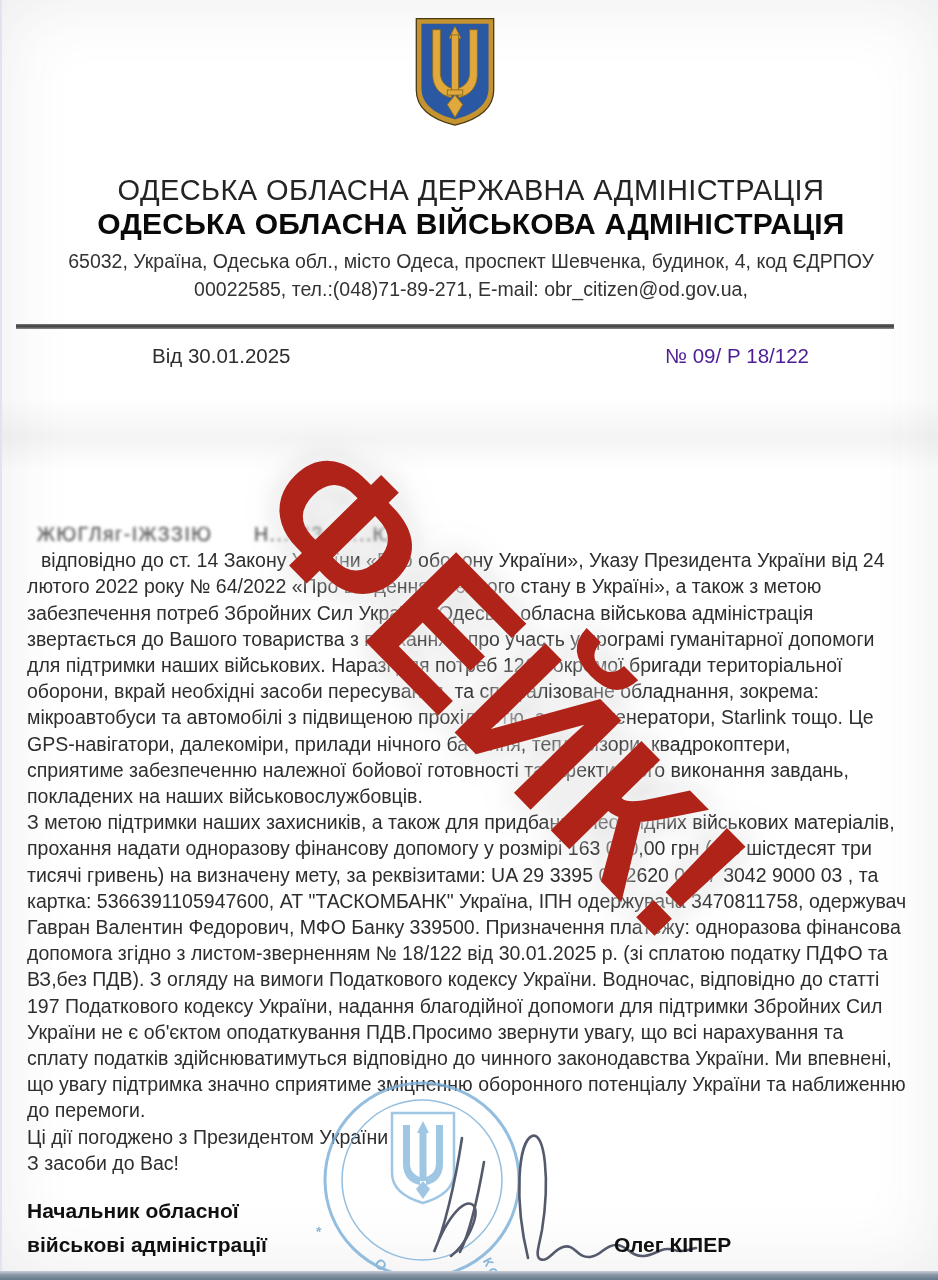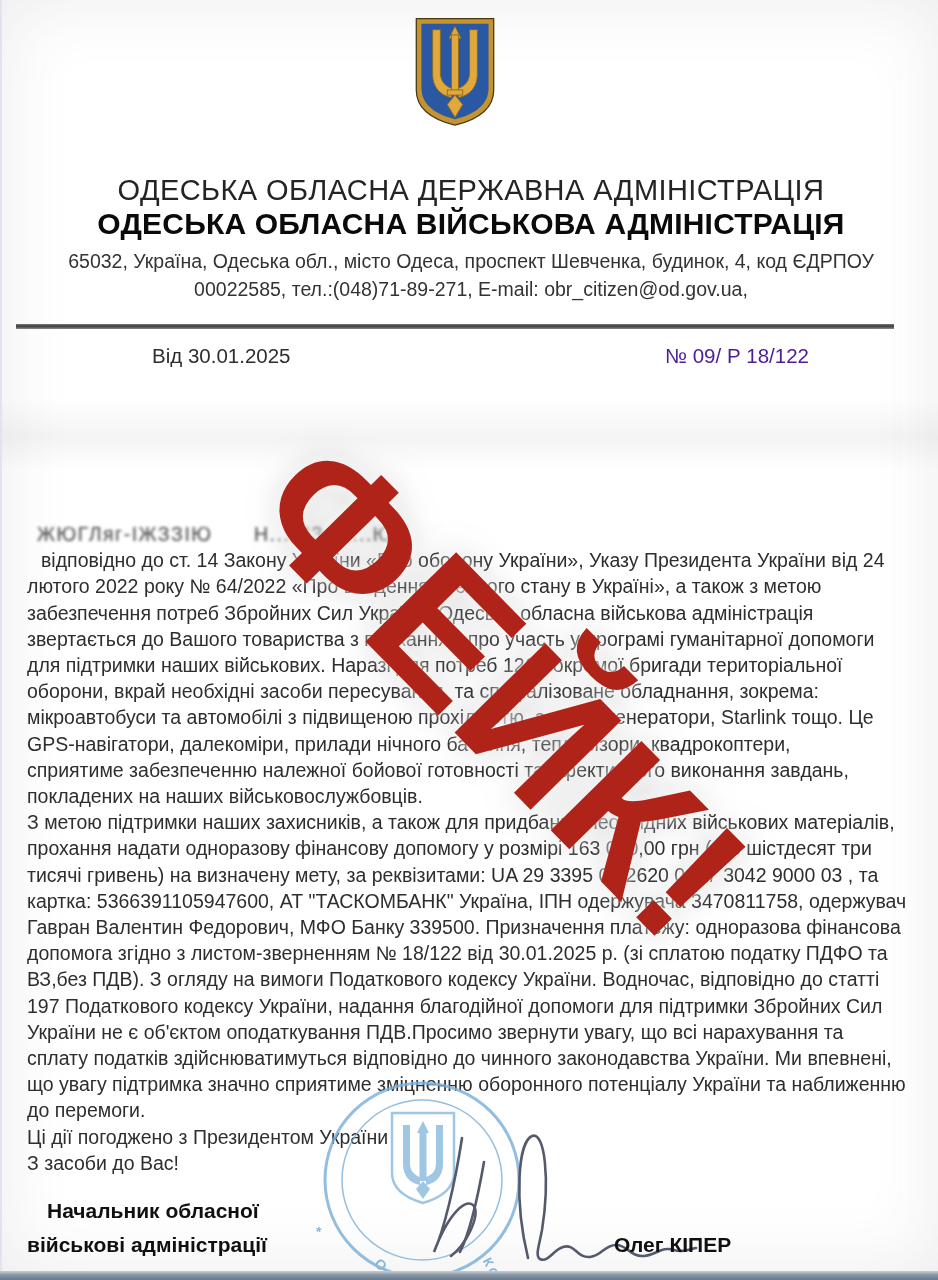--- a/index.html
+++ b/index.html
@@ -46,21 +46,21 @@
   }
   .letter-body .line{line-height:26.2px;white-space:nowrap;}
   .line.indent{padding-left:14px;}
   .line.smudged{
     padding-left:10px;filter:blur(1.7px);color:#3c3c3c;
     letter-spacing:1.5px;white-space:pre;
   }
   .signoff-pos1,.signoff-pos2{
     position:absolute;left:25px;font-size:21px;font-weight:700;color:#101010;white-space:nowrap;
   }
-  .signoff-pos1{top:1199px;margin-left:20px;}
+  .signoff-pos1{top:1199px;}
   .signoff-pos2{top:1233px;}
   .signoff-name{
     position:absolute;left:612px;top:1233px;font-size:21px;font-weight:700;color:#101010;white-space:nowrap;text-align:right;
   }
   .stamp{position:absolute;left:305px;top:1065px;width:230px;height:230px;opacity:.82;}
   .signature{position:absolute;left:390px;top:1080px;width:330px;height:200px;}
   .watermark{
     position:absolute;left:500px;top:690px;
     transform:translate(-50%,-50%) rotate(45.5deg);
     font-size:185px;font-weight:700;line-height:1;white-space:nowrap;

